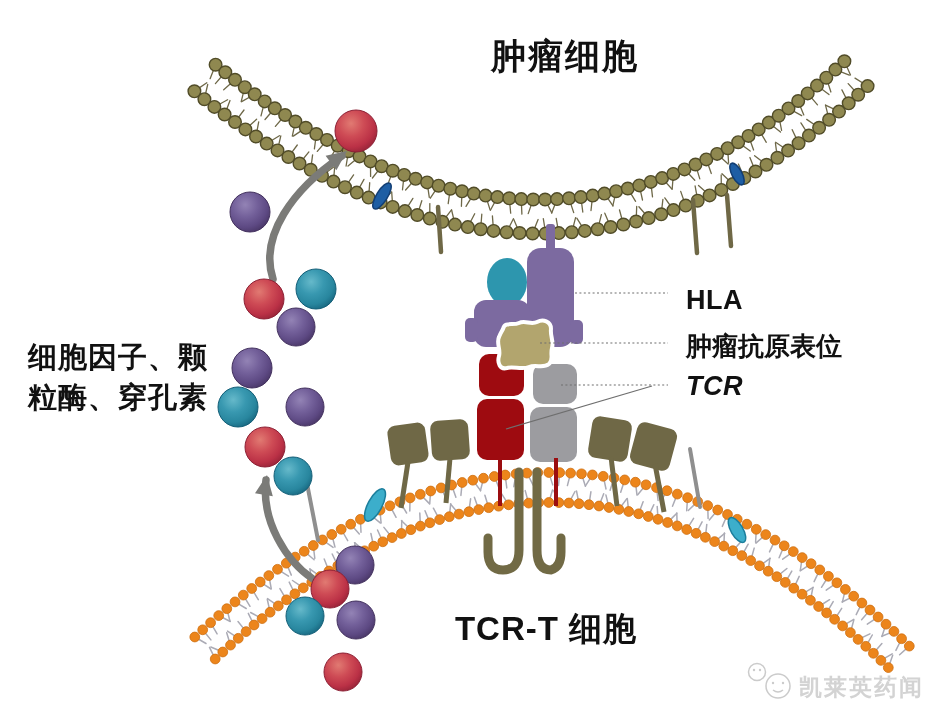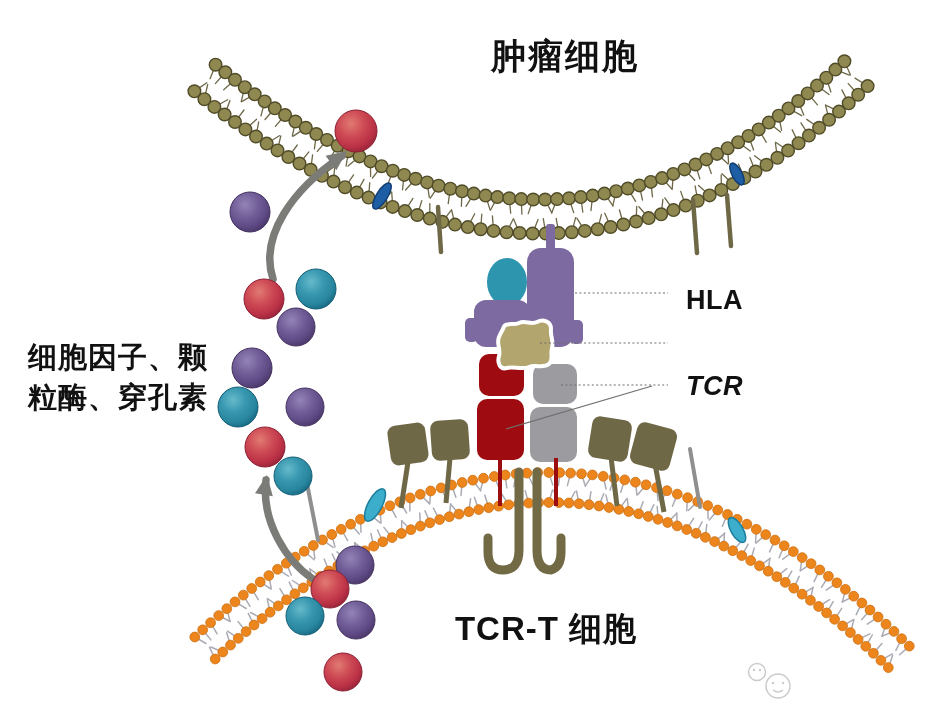--- a/index.html
+++ b/index.html
@@ -673,15 +673,17 @@
   <div class="lbl title-top" style="left:565px;top:33px;">肿瘤细胞</div>
 
   <div class="lbl left-block" style="left:28px;top:337px;">
     <div>细胞因子、颗</div>
     <div>粒酶、穿孔素</div>
   </div>
 
   <div class="lbl title-bottom" style="left:546px;top:607px;">TCR-T 细胞</div>
 
   <div class="lbl ann-hla" style="left:686px;top:285px;">HLA</div>
+  <div class="lbl ann-epitope" style="left:686px;top:329px;">肿瘤抗原表位</div>
   <div class="lbl ann-tcr" style="left:686px;top:371px;font-style:italic;">TCR</div>
 
+  <div class="watermark-text" style="left:799px;top:672px;">凯莱英药闻</div>
 </div>
 
 </body></html>

